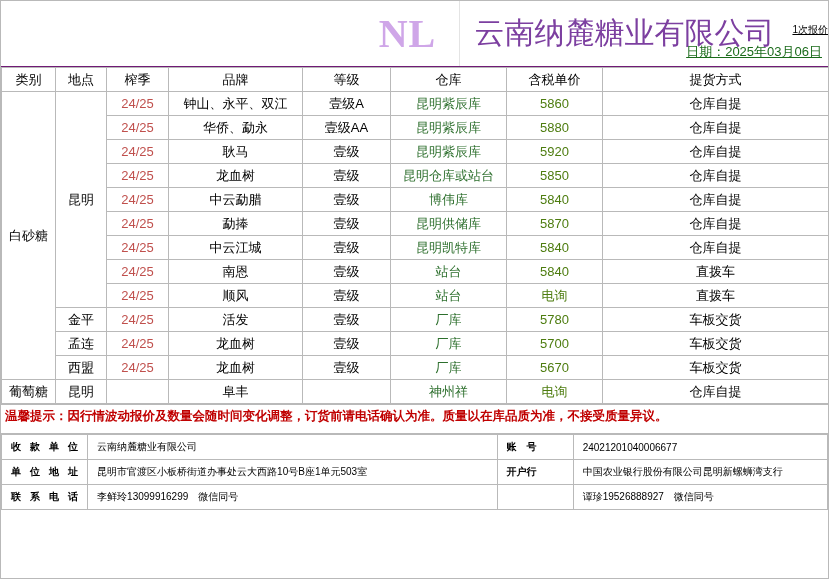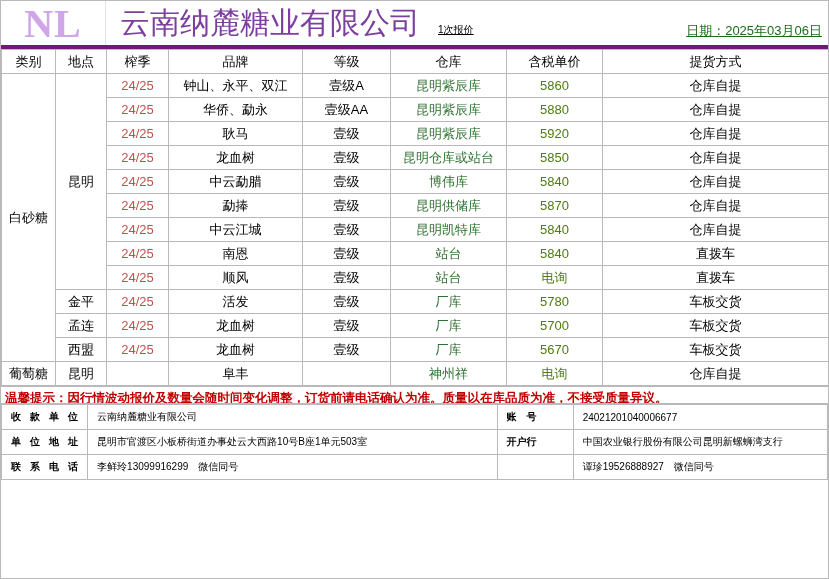--- a/index.html
+++ b/index.html
@@ -18,26 +18,27 @@
   .sheet {
     width: 829px;
     height: 579px;
     box-sizing: border-box;
     border: 1px solid #b9b9b9;
     display: flex;
     flex-direction: column;
   }
   
   .header {
-    height: 48px;
+    height: 66px;
     display: flex;
     align-items: center;
-    border-bottom: 4px solid #701a75;
+    border-bottom: 1px solid #701a75;
     box-sizing: border-box;
     position: relative;
+    justify-content: flex-end;
   }
   .logo-cell {
     width: 105px;
     display: flex;
     align-items: center;
     justify-content: center;
     height: 100%;
     border-right: 1px solid #e4e4e4;
     box-sizing: border-box;
   }
@@ -107,21 +108,21 @@
   td.season { color: #c0504d; }
   td.ware   { color: #2d6f2d; }
   td.price  { color: #4d7c0f; }
   td.cat    { font-size: 14px; }
   td.place  { font-size: 13.5px; }
 
   
   .note {
     border-top: 1px solid #b9b9b9;
     border-bottom: 1px solid #b9b9b9;
-    height: 18px;
+    height: 30px;
     line-height: 22px;
     font-size: 12.5px;
     font-weight: bold;
     color: #c00000;
     padding-left: 4px;
     box-sizing: border-box;
     white-space: nowrap;
     overflow: hidden;
   }
   table.foot {

